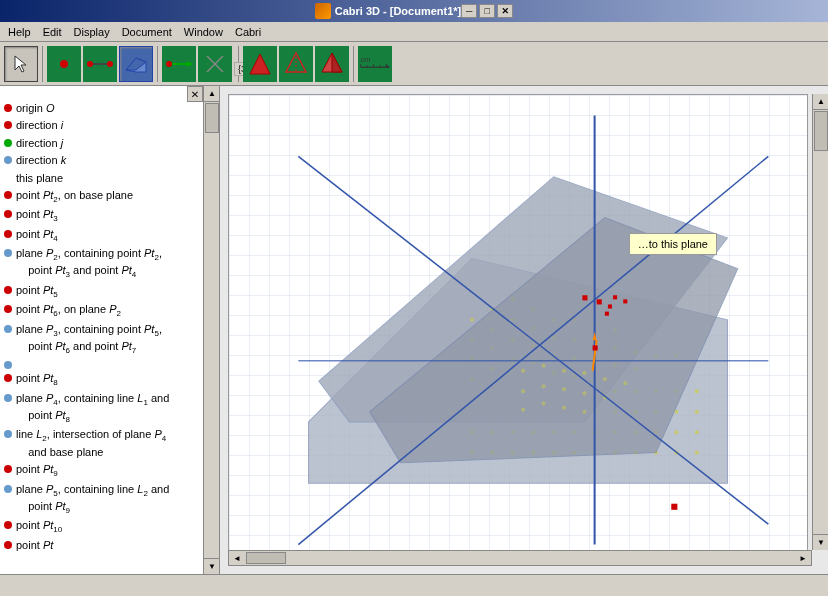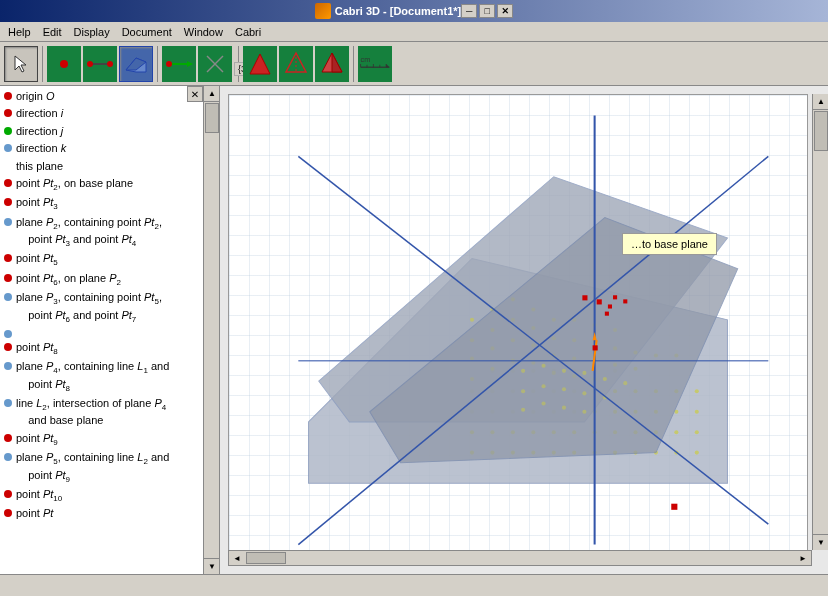--- a/index.html
+++ b/index.html
@@ -76,20 +76,21 @@
       border-right: 1px solid #888;
       overflow: hidden;
       position: relative;
       display: flex;
       flex-direction: column;
     }
     .left-panel-content {
       flex: 1;
       overflow-y: auto;
       padding: 2px 0;
+      margin-top: 12px;
     }
     .panel-item {
       display: flex;
       align-items: flex-start;
       padding: 1px 4px;
       font-size: 11px;
       line-height: 1.4;
       cursor: pointer;
     }
     .dot {
@@ -311,20 +312,24 @@
         <div style="width:12px"></div>
         <span class="item-text">this plane</span>
       </div>
       <div class="panel-item">
         <div class="dot red"></div>
         <span class="item-text">point <i>Pt</i><sub>2</sub>, on base plane</span>
       </div>
       <div class="panel-item">
         <div class="dot red"></div>
         <span class="item-text">point <i>Pt</i><sub>3</sub></span>
+      </div>
+      <div class="panel-item">
+        <div class="dot red"></div>
+        <span class="item-text">point <i>Pt</i><sub>4</sub></span>
       </div>
       <div class="panel-item">
         <div class="dot light-blue"></div>
         <span class="item-text">plane <i>P</i><sub>2</sub>, containing point <i>Pt</i><sub>2</sub>,<br>&nbsp;&nbsp;&nbsp;&nbsp;point <i>Pt</i><sub>3</sub> and point <i>Pt</i><sub>4</sub></span>
       </div>
       <div class="panel-item">
         <div class="dot red"></div>
         <span class="item-text">point <i>Pt</i><sub>5</sub></span>
       </div>
       <div class="panel-item">
@@ -518,21 +523,21 @@
         <rect x="333" y="205" width="4" height="4" fill="#cc0000"></rect>
         <rect x="338" y="196" width="4" height="4" fill="#cc0000"></rect>
         <rect x="348" y="200" width="4" height="4" fill="#cc0000"></rect>
         <rect x="330" y="212" width="4" height="4" fill="#cc0000"></rect>
         <rect x="318" y="245" width="5" height="5" fill="#cc0000"></rect>
         <rect x="395" y="400" width="6" height="6" fill="#cc0000"></rect>
 
       </svg>
 
       <div class="tooltip-box">
-        <span>…to base plane</span>
+        <span>…to this plane</span>
       </div>
 
     </div>
 
     <div style="position:absolute;top:8px;right:0;width:16px;bottom:24px;background:#d4d0c8;border-left:1px solid #888;display:flex;flex-direction:column;">
       <div style="width:16px;height:16px;background:#d4d0c8;border-bottom:1px solid #888;display:flex;align-items:center;justify-content:center;font-size:8px;cursor:pointer;">▲</div>
       <div style="flex:1;">
         <div style="width:14px;height:40px;background:#c0bdb5;border:1px solid #888;margin:1px;"></div>
       </div>
       <div style="width:16px;height:16px;background:#d4d0c8;border-top:1px solid #888;display:flex;align-items:center;justify-content:center;font-size:8px;cursor:pointer;">▼</div>

